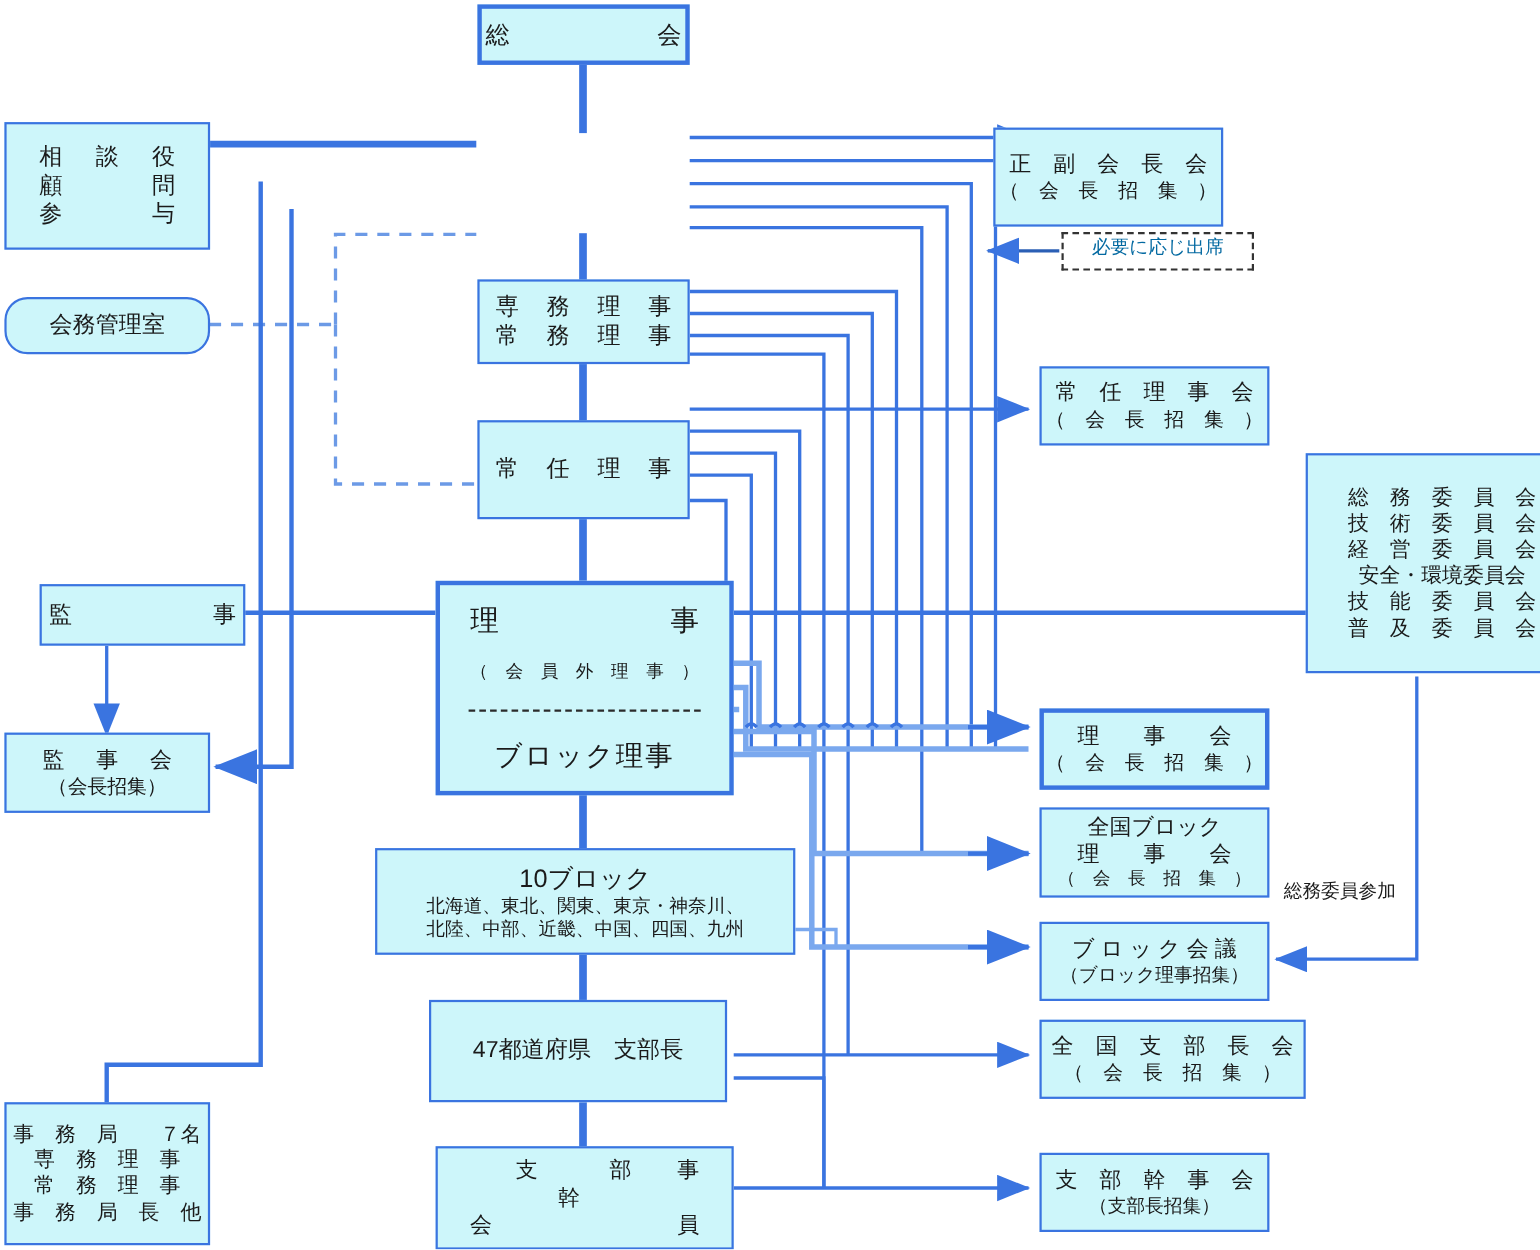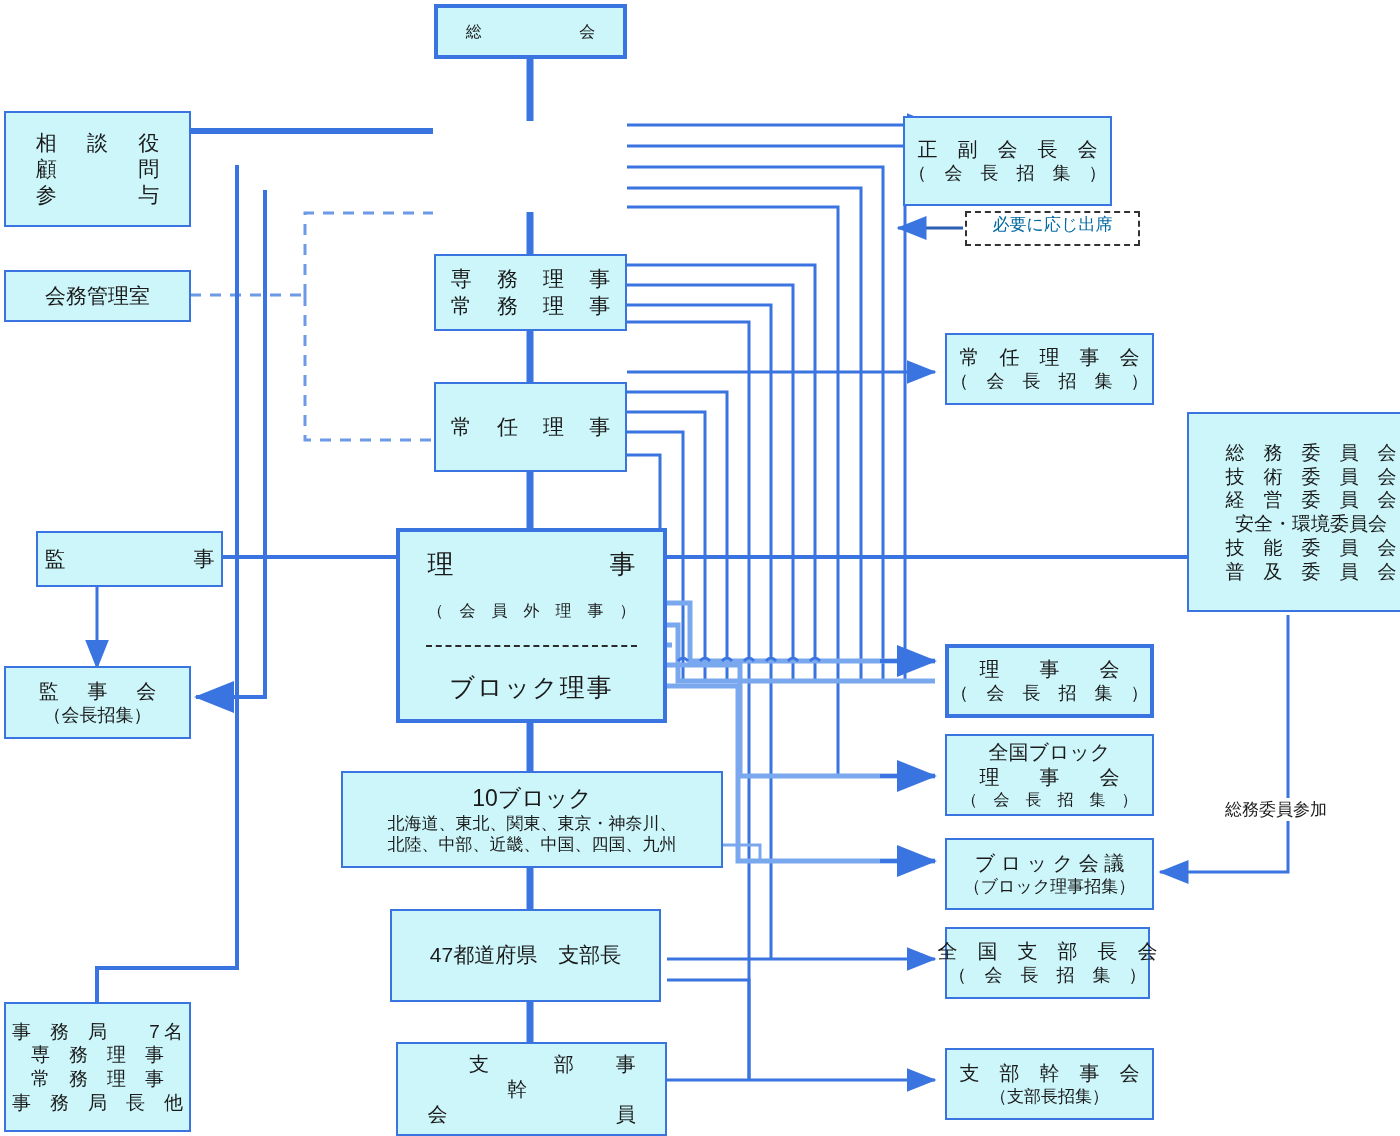--- a/index.html
+++ b/index.html
@@ -36,21 +36,21 @@
   .box.thick { border-width: 4px; }
   .ln { display: block; white-space: pre; }
   .sp3 { letter-spacing: 0.42em; text-indent: 0.42em; }
   .sp2 { letter-spacing: 0.22em; text-indent: 0.22em; }
   .sp1 { letter-spacing: 0.10em; text-indent: 0.10em; }
   .spread {
     display: flex;
     justify-content: space-between;
     width: 78%;
   }
-  .f22 { font-size: 16px; }
+  .f22 { font-size: 22px; }
   .f21 { font-size: 21px; }
   .f20 { font-size: 20px; }
   .f19 { font-size: 19px; }
   .f18 { font-size: 18px; }
   .f17 { font-size: 17px; }
   .f16 { font-size: 16px; }
   .dashnote {
     position: absolute;
     border: 2px dashed #333333;
     background: #ffffff;
@@ -182,21 +182,21 @@
     <span class="ln f22 sp3">総　　　　会</span>
   </div>
 
 
   <div class="box" style="left:4px; top:111px; width:187px; height:116px;">
     <span class="ln f21 sp2">相　談　役</span>
     <span class="ln f21 sp2">顧　　　問</span>
     <span class="ln f21 sp2">参　　　与</span>
   </div>
 
-  <div class="box" style="left:4px; top:270px; width:187px; height:52px;">
+  <div class="box" style="left:4px; top:270px; width:187px; height:52px;border-radius:21px;">
     <span class="ln f21">会務管理室</span>
   </div>
 
   <div class="box" style="left:434px; top:254px; width:193px; height:77px;">
     <span class="ln f21 sp1">専　務　理　事</span>
     <span class="ln f21 sp1">常　務　理　事</span>
   </div>
 
   <div class="box" style="left:434px; top:382px; width:193px; height:90px;">
     <span class="ln f21 sp1">常　任　理　事</span>
@@ -278,25 +278,25 @@
     <span class="ln f20">全国ブロック</span>
     <span class="ln f20">理　　事　　会</span>
     <span class="ln f16">（　会　長　招　集　）</span>
   </div>
 
   <div class="box" style="left:945px; top:838px; width:209px; height:72px;">
     <span class="ln f20">ブ ロ ッ ク 会 議</span>
     <span class="ln f17">（ブロック理事招集）</span>
   </div>
 
-  <div class="freelabel" style="left:1222px; top:798px;text-align:right;">
+  <div class="freelabel" style="left:1164px; top:798px;text-align:right;">
     <span>総務委員参加</span>
   </div>
 
-  <div class="box" style="left:945px; top:927px; width:205px; height:72px;">
+  <div class="box" style="left:945px; top:927px; width:242px; height:72px;">
     <span class="ln f20">全　国　支　部　長　会</span>
     <span class="ln f18">（　会　長　招　集　）</span>
   </div>
 
   <div class="box" style="left:945px; top:1048px; width:209px; height:72px;">
     <span class="ln f20">支　部　幹　事　会</span>
     <span class="ln f17">（支部長招集）</span>
   </div>
 
 </div>

